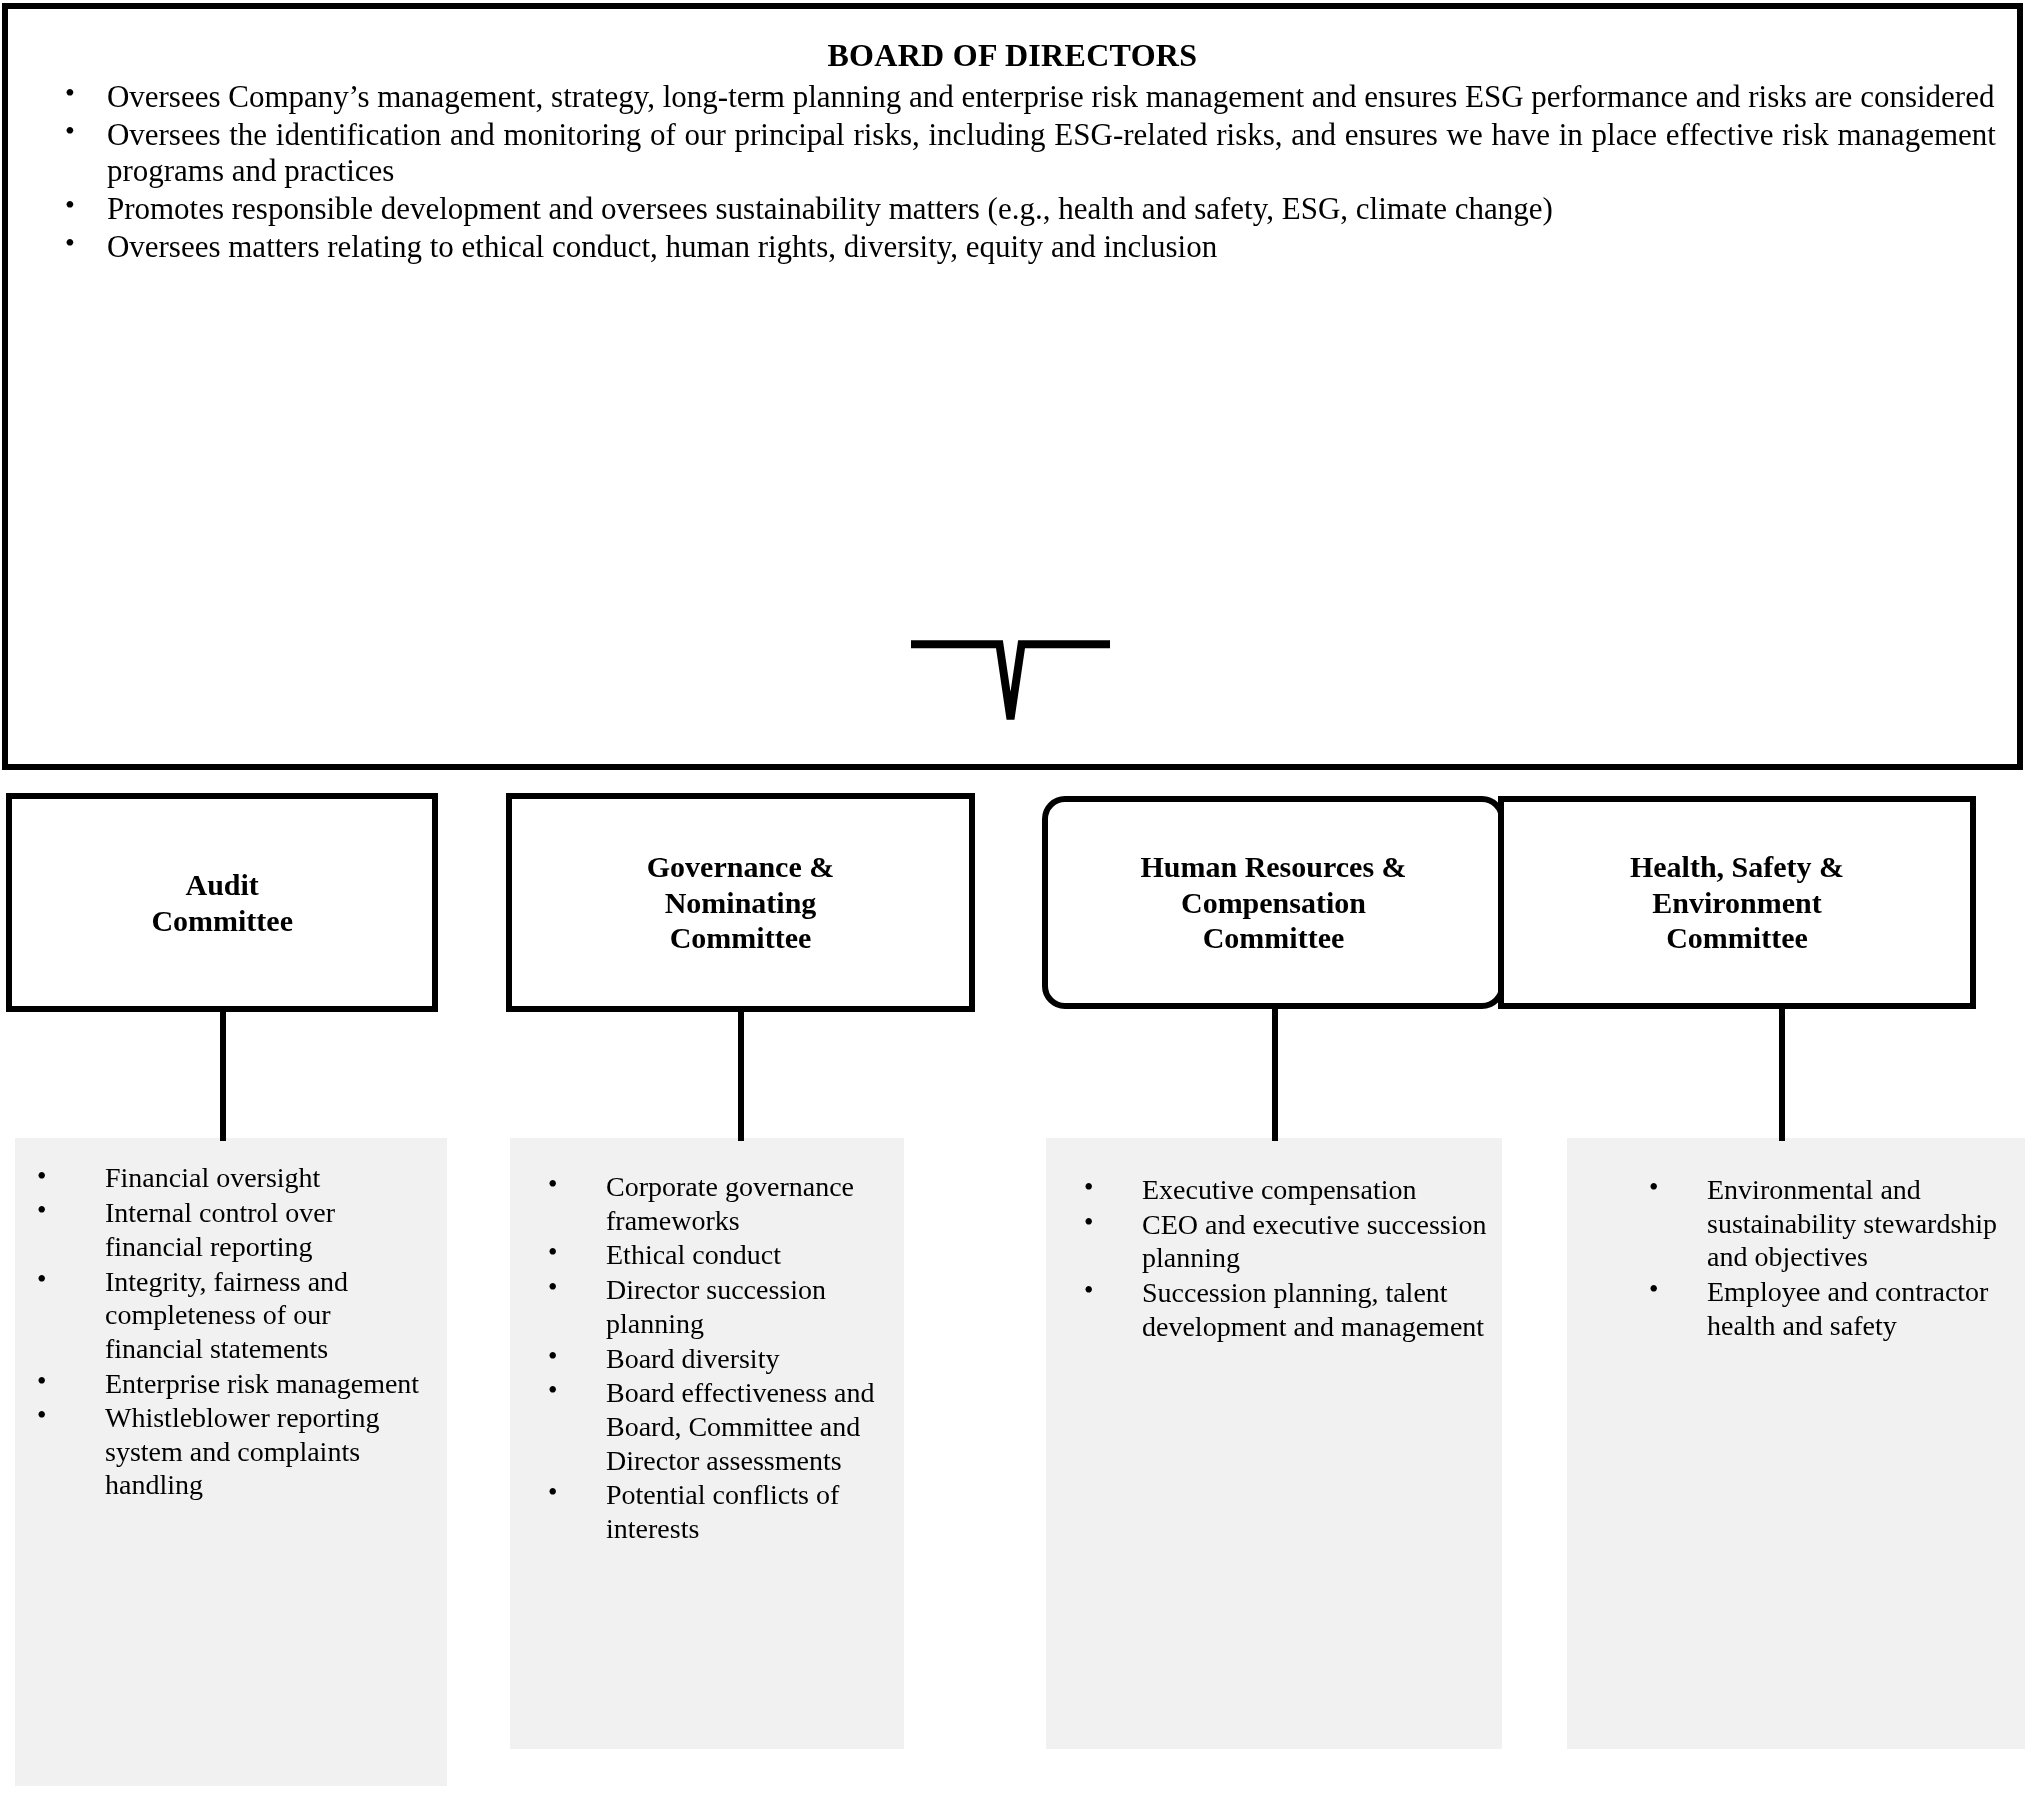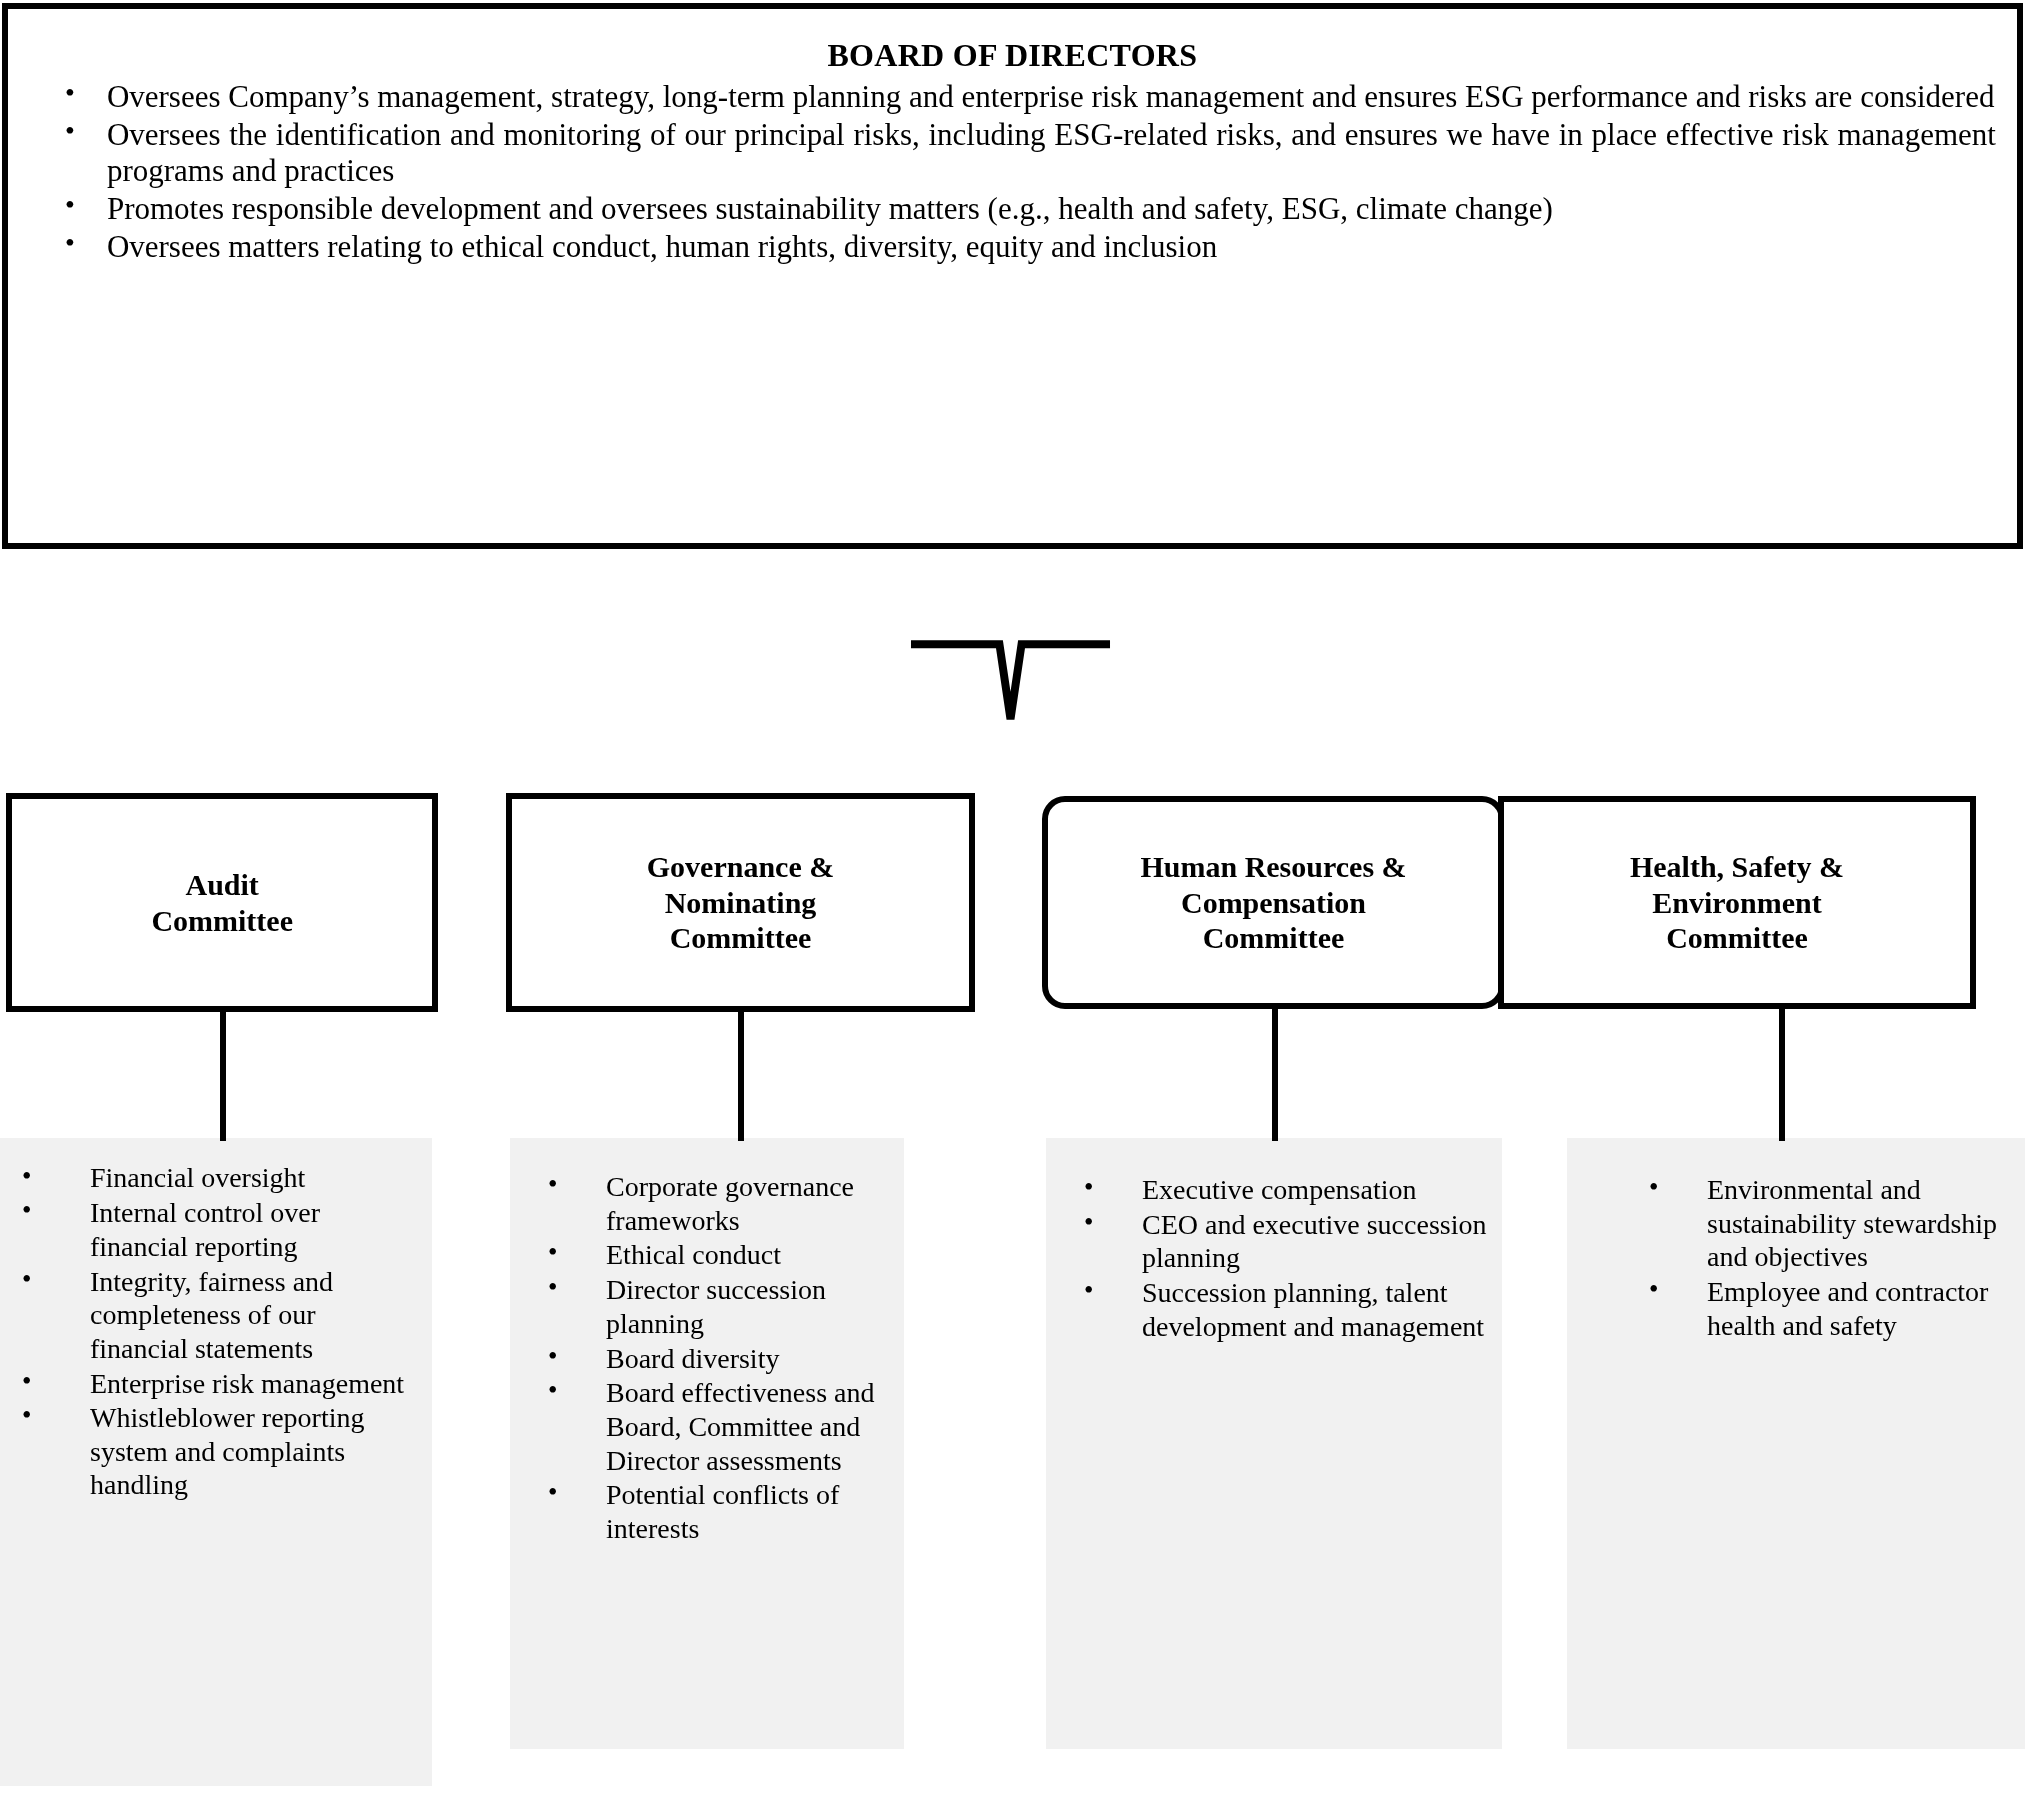--- a/index.html
+++ b/index.html
@@ -1,20 +1,20 @@
 <!DOCTYPE html>
 <html style="font-size:10px"><head>
 <meta charset="utf-8">
 <style>
   html,body{margin:0;padding:0;background:#ffffff;}
   body{width:2025px;height:1812px;position:relative;
        font-family:"Liberation Serif","DejaVu Serif",serif;color:#000;}
 
   
-  #board-box{position:absolute;left:1.9px;top:3.1px;width:2021px;height:546px;
+  #board-box{position:absolute;left:1.9px;top:3.1px;width:2021px;height:767px;
              box-sizing:border-box;border:6.8px solid #000;background:#fff;z-index:2;}
   #board-title{text-align:center;font-weight:bold;font-size:32px;line-height:1.05;
                margin:30px 0 6.2px 0;letter-spacing:0.3px;}
   #board-list{list-style:none;margin:0;padding:0 21px 0 21px;}
   #board-list li{position:relative;padding-left:78px;font-size:31px;line-height:1.18;
                  margin-bottom:1.2px;text-align:justify;text-justify:inter-word;}
   #board-list li:last-child{text-align:left;}
   #board-list li::before{content:"\2022";position:absolute;left:36px;top:-2.5px;font-size:28px;}
 
   
@@ -37,21 +37,21 @@
   #connector-1{left:738px;top:1010px;height:131px;}
   #connector-2{left:1272px;top:1007px;height:134px;}
   #connector-3{left:1779px;top:1007px;height:134px;}
 
   
   .detail-panel{position:absolute;background:#f1f1f1;z-index:0;}
   .detail-list{list-style:none;margin:0;padding:23.4px 12.3px 0 0;}
   .detail-list li{position:relative;padding-left:84px;font-size:28px;line-height:1.20;
                   margin-bottom:1.2px;}
   .detail-list li::before{content:"\2022";position:absolute;left:23.4px;top:-1.9px;font-size:27px;}
-  #detail-panel-0{left:0px;   top:1138px;width:432px; height:648px;}
+  #detail-panel-0{left:15px;   top:1138px;width:432px; height:648px;}
   #detail-panel-1{left:510px; top:1138px;width:394px; height:611px;}
   #detail-panel-2{left:1046px;top:1138px;width:456px; height:611px;}
   #detail-panel-3{left:1567px;top:1138px;width:458px; height:611px;}
   #detail-panel-0 .detail-list li{padding-left:90px;}
   #detail-panel-0 .detail-list li::before{left:22px;}
   #detail-panel-1 .detail-list{padding-top:32px;}
   #detail-panel-1 .detail-list li{padding-left:96px;}
   #detail-panel-1 .detail-list li::before{left:38px;}
   #detail-panel-2 .detail-list{padding-top:35px;}
   #detail-panel-2 .detail-list li{padding-left:96px;}

